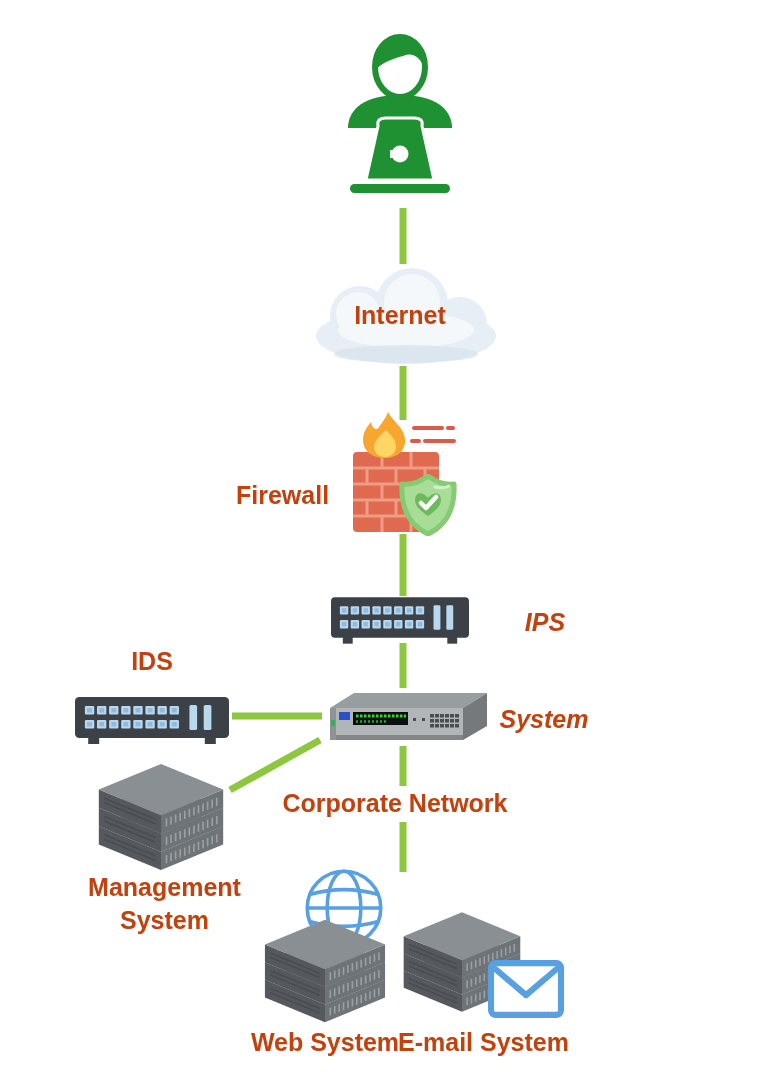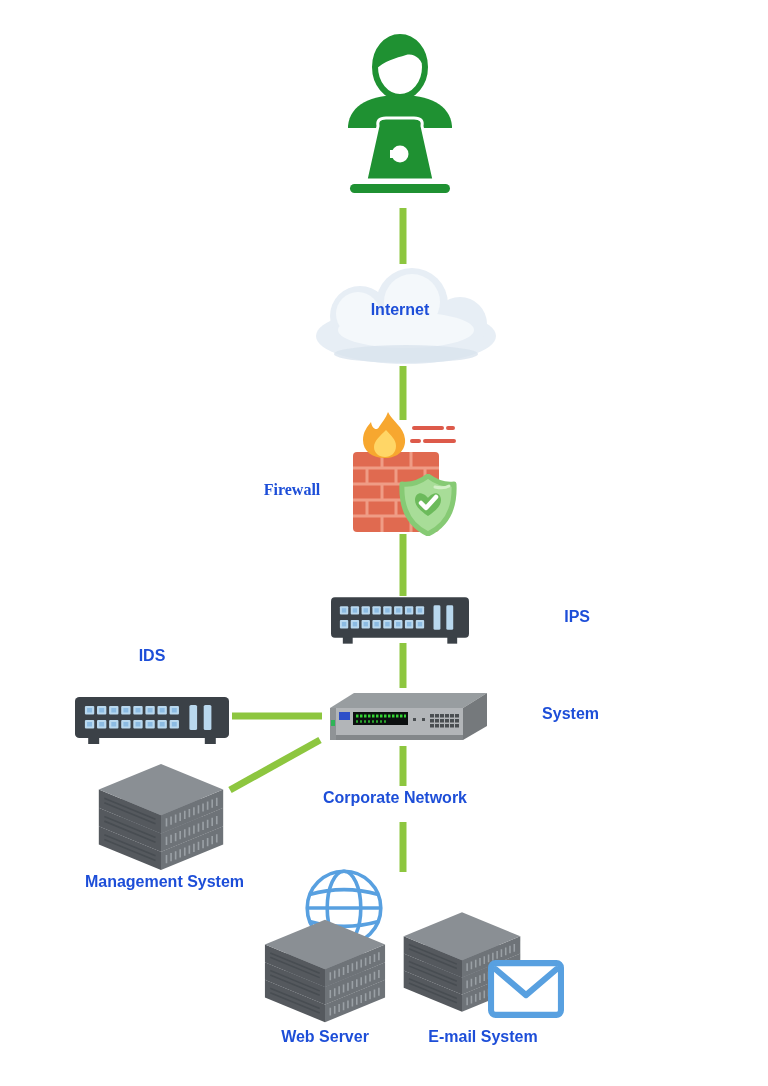--- a/index.html
+++ b/index.html
@@ -1,23 +1,23 @@
 <!DOCTYPE html>
 <html><head>
 <meta charset="utf-8">
 <style>
   html,body{margin:0;padding:0;background:#fff;}
   .canvas{position:relative;width:768px;height:1086px;background:#ffffff;overflow:hidden;
           font-family:"Liberation Sans",sans-serif;}
   .abs{position:absolute;}
-  .lbl{position:absolute;font-weight:700;font-size:16px;color:#1d4ed8;
+  .lbl{position:absolute;font-weight:700;font-size:25px;color:#c2410c;
        text-align:center;line-height:1.32;white-space:nowrap;}
   .lbl.wrap{white-space:normal;}
-  .lbl.right{text-align:center;font-family:Liberation Serif, serif;}
-  .lbl.left{text-align:right;}
+  .lbl.right{text-align:left;}
+  .lbl.left{text-align:center;font-style:italic;}
   svg{display:block;}
   #edges{pointer-events:none;}
 </style>
 </head>
 <body>
 
 <div class="canvas">
 
   <svg width="0" height="0" style="position:absolute" aria-hidden="true">
     <defs>
@@ -239,21 +239,21 @@
       <circle cx="50" cy="50" r="46"></circle>
       <ellipse cx="50" cy="50" rx="21" ry="46"></ellipse>
       <path d="M 7 33 Q 50 21 93 33"></path>
       <path d="M 4 50 L 96 50"></path>
       <path d="M 7 67 Q 50 79 93 67"></path>
     </g>
   </svg>
   <svg class="abs" style="left:260px;top:918px" width="130" height="106" viewBox="0 0 140 120">
     <use href="#server-stack"></use>
   </svg>
-  <div class="lbl" style="left:245px;top:1026px;width:160px">Web Server</div>
+  <div class="lbl" style="left:245px;top:1026px;width:160px">Web System</div>
 
   <svg class="abs" style="left:402px;top:910px" width="120" height="104" viewBox="0 0 140 120">
     <use href="#server-stack"></use>
   </svg>
   <svg class="abs" style="left:488px;top:960px" width="76" height="58" viewBox="0 0 100 76">
     <rect x="4" y="4" width="92" height="68" rx="6" fill="#ffffff" stroke="#58a0e0" stroke-width="8"></rect>
     <path d="M 10 12 L 50 46 L 90 12" stroke="#58a0e0" stroke-width="8" fill="none" stroke-linecap="round" stroke-linejoin="round"></path>
   </svg>
   <div class="lbl" style="left:398px;top:1026px;width:170px">E-mail System</div>
 

